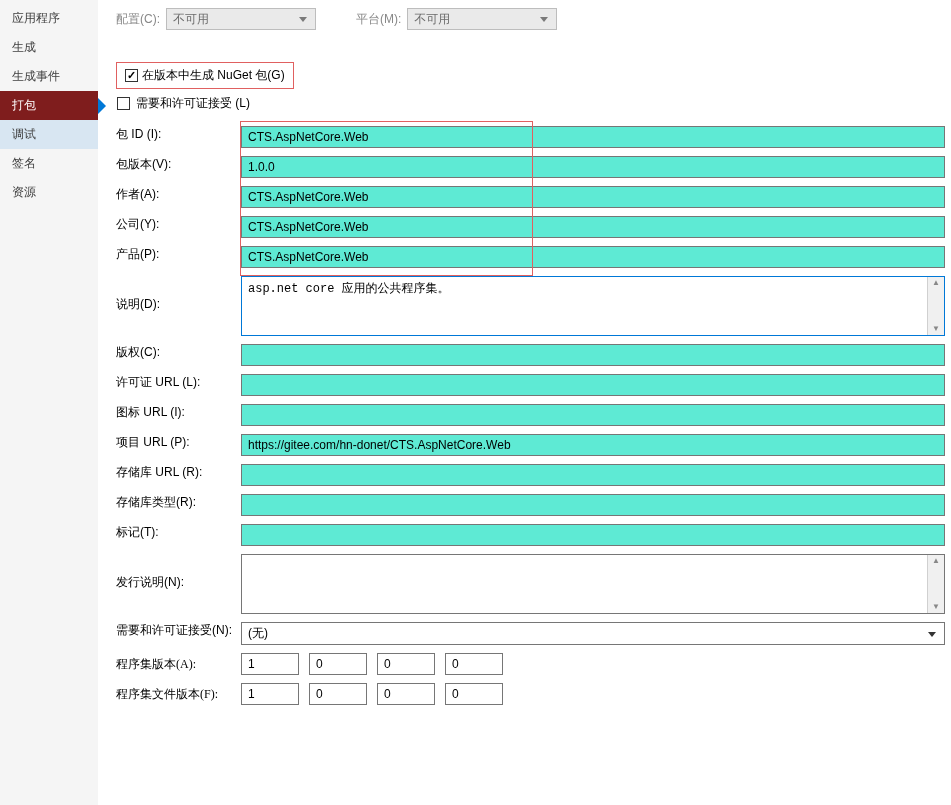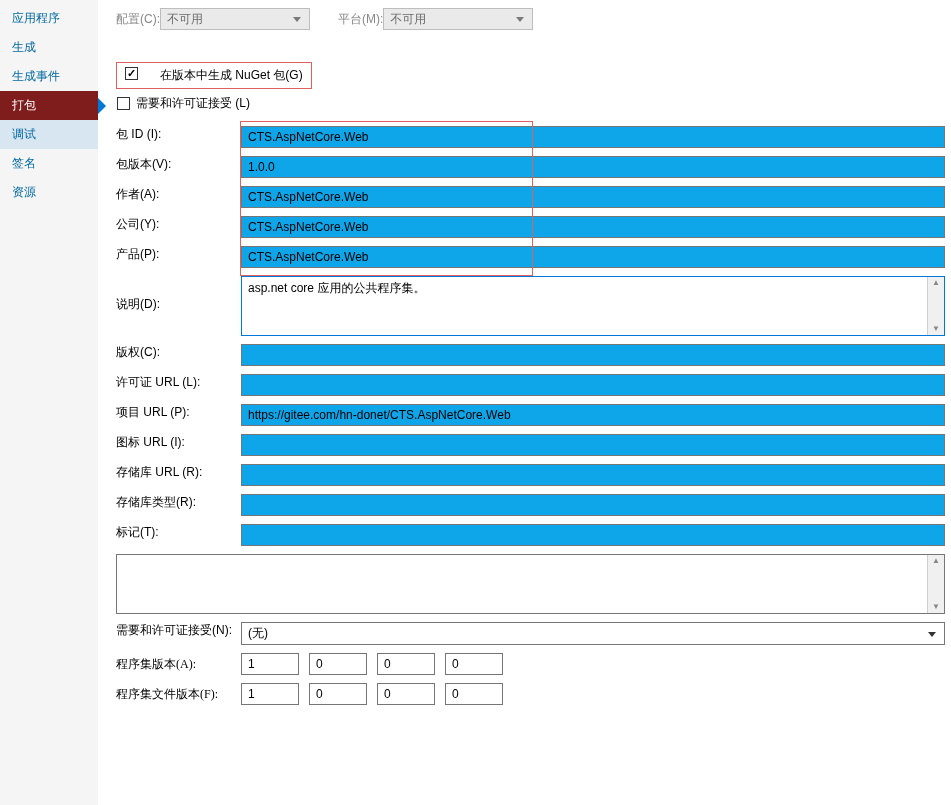--- a/index.html
+++ b/index.html
@@ -14,21 +14,21 @@
     display: flex;
   }
   .sidebar {
     width: 98px;
     background: #f5f5f5;
     padding-top: 4px;
   }
   .sidebar-item {
     padding: 6px 8px 6px 12px;
     cursor: pointer;
-    color: #0369a1;
+    color: #404040;
     position: relative;
   }
   .sidebar-item.selected {
     background: #7f1d1d;
     color: #fff;
   }
   .sidebar-item.selected::after {
     content: "";
     position: absolute;
     right: -8px;
@@ -42,20 +42,21 @@
     background: #d8e6f2;
   }
   .main {
     flex: 1;
     padding: 8px 6px 8px 18px;
     overflow-y: auto;
   }
   .toprow {
     display: flex;
     align-items: center;
+    gap: 6px;
     margin-bottom: 14px;
   }
   .toprow .lbl {
     color: #888;
   }
   .toprow .combo {
     width: 150px;
     height: 22px;
     border: 1px solid #bdbdbd;
     background: #eaeaea;
@@ -86,22 +87,22 @@
     justify-content: center;
     background: #fff;
     font-size: 11px;
     line-height: 11px;
   }
   .chkbox.checked::before { content: "✓"; color: #000; font-weight: bold; }
   .red-box {
     border: 1px solid #e06060;
     padding: 4px 8px;
     display: inline-flex;
-    gap: 22px;
-    align-items: flex-start;
+    gap: 4px;
+    align-items: center;
     margin-bottom: 4px;
   }
   .form-grid {
     position: relative;
   }
   .form-row {
     display: flex;
     align-items: flex-start;
     margin-bottom: 8px;
   }
@@ -109,36 +110,36 @@
     width: 125px;
     padding-right: 4px;
   }
   .finput {
     flex: 1;
     height: 22px;
     border: 1px solid #767676;
     padding: 0 6px;
     font-family: inherit;
     font-size: 12px;
-    background: #0ea5e9;
+    background: #5eead4;
     outline: none;
   }
   .textarea-wrap {
     flex: 1;
     display: flex;
     border: 1px solid #0078d7;
     background: #fff;
   }
   .textarea-wrap.plain { border-color: #767676; }
   .ftextarea {
     flex: 1;
     resize: none;
     border: none;
     padding: 3px 6px;
-    font-family: Liberation Sans, sans-serif;
+    font-family: Liberation Mono, monospace;
     font-size: 12px;
     outline: none;
     height: 58px;
   }
   .scroll-stub {
     width: 17px;
     background: #f0f0f0;
     border-left: 1px solid #d0d0d0;
     display: flex;
     flex-direction: column;
@@ -255,41 +256,42 @@
 
     <div class="form-row">
       <div class="flabel">版权(C):</div>
       <input class="finput" value="" style="">
     </div>
     <div class="form-row">
       <div class="flabel">许可证 URL (L):</div>
       <input class="finput" value="" style="">
     </div>
     <div class="form-row">
+      <div class="flabel">图标 URL (I):</div>
+      <input class="finput" value="" style="">
+    </div>
+    <div class="form-row">
       <div class="flabel">项目 URL (P):</div>
       <input class="finput" value="https://gitee.com/hn-donet/CTS.AspNetCore.Web" style="">
     </div>
     <div class="form-row">
-      <div class="flabel">图标 URL (I):</div>
-      <input class="finput" value="" style="">
-    </div>
-    <div class="form-row">
       <div class="flabel">存储库 URL (R):</div>
       <input class="finput" value="" style="">
     </div>
     <div class="form-row">
       <div class="flabel">存储库类型(R):</div>
       <input class="finput" value="" style="">
     </div>
     <div class="form-row">
       <div class="flabel">标记(T):</div>
       <input class="finput" value="" style="">
     </div>
 
     <div class="form-row" style="align-items:flex-start">
+      <div class="flabel" style="padding-top:20px">发行说明(N):</div>
       <div class="textarea-wrap plain">
         <textarea class="ftextarea" style=""></textarea>
         <div class="scroll-stub">
             <span>▲</span>
             <span>▼</span>
           </div>
       </div>
     </div>
 
     <div class="form-row">

